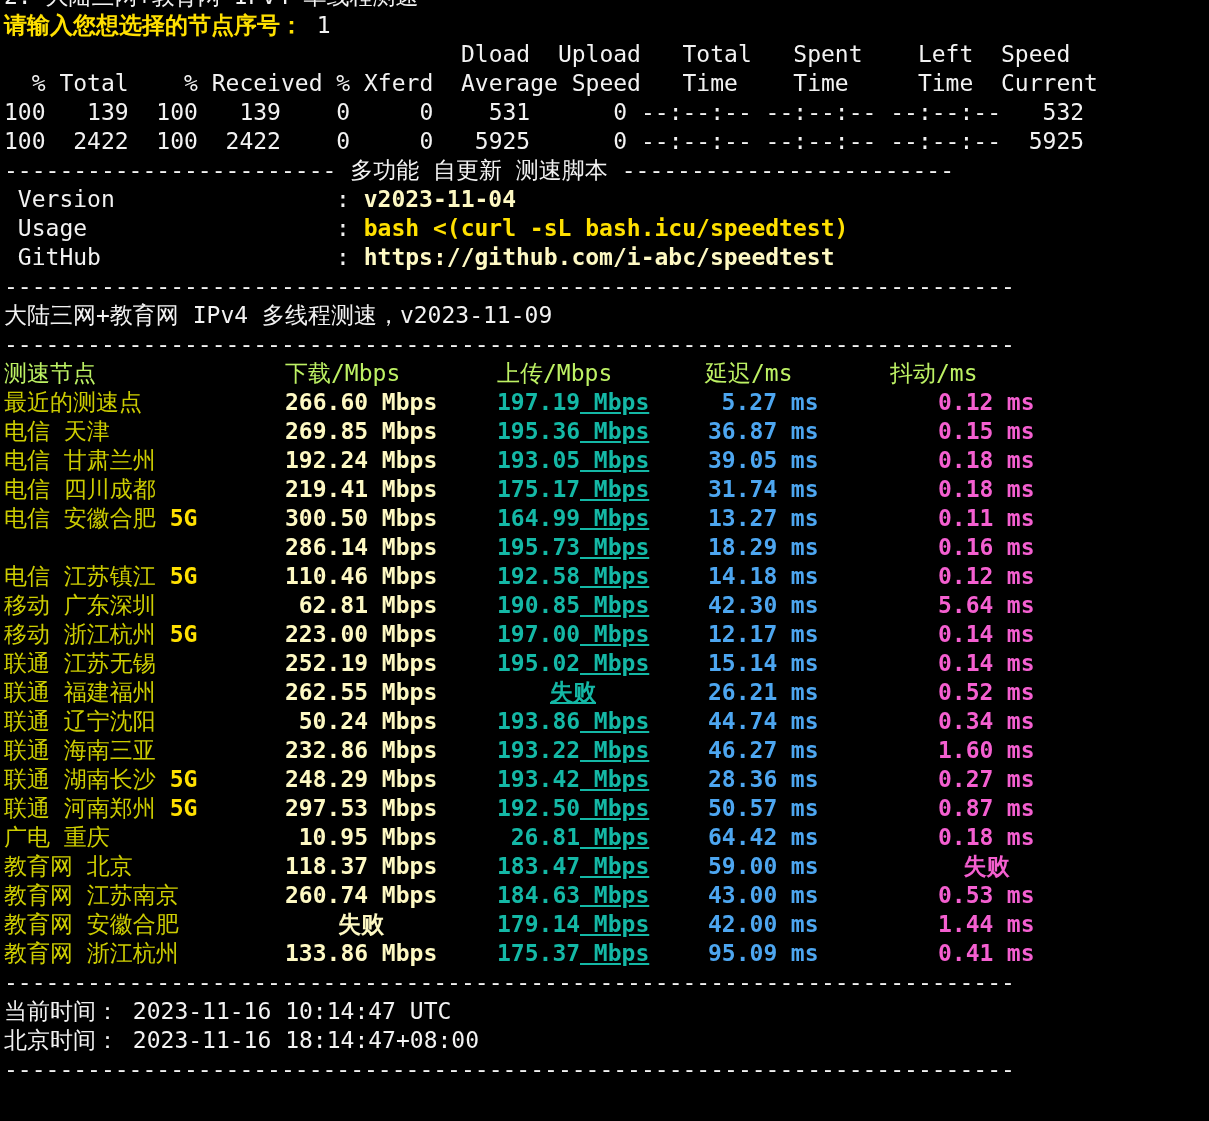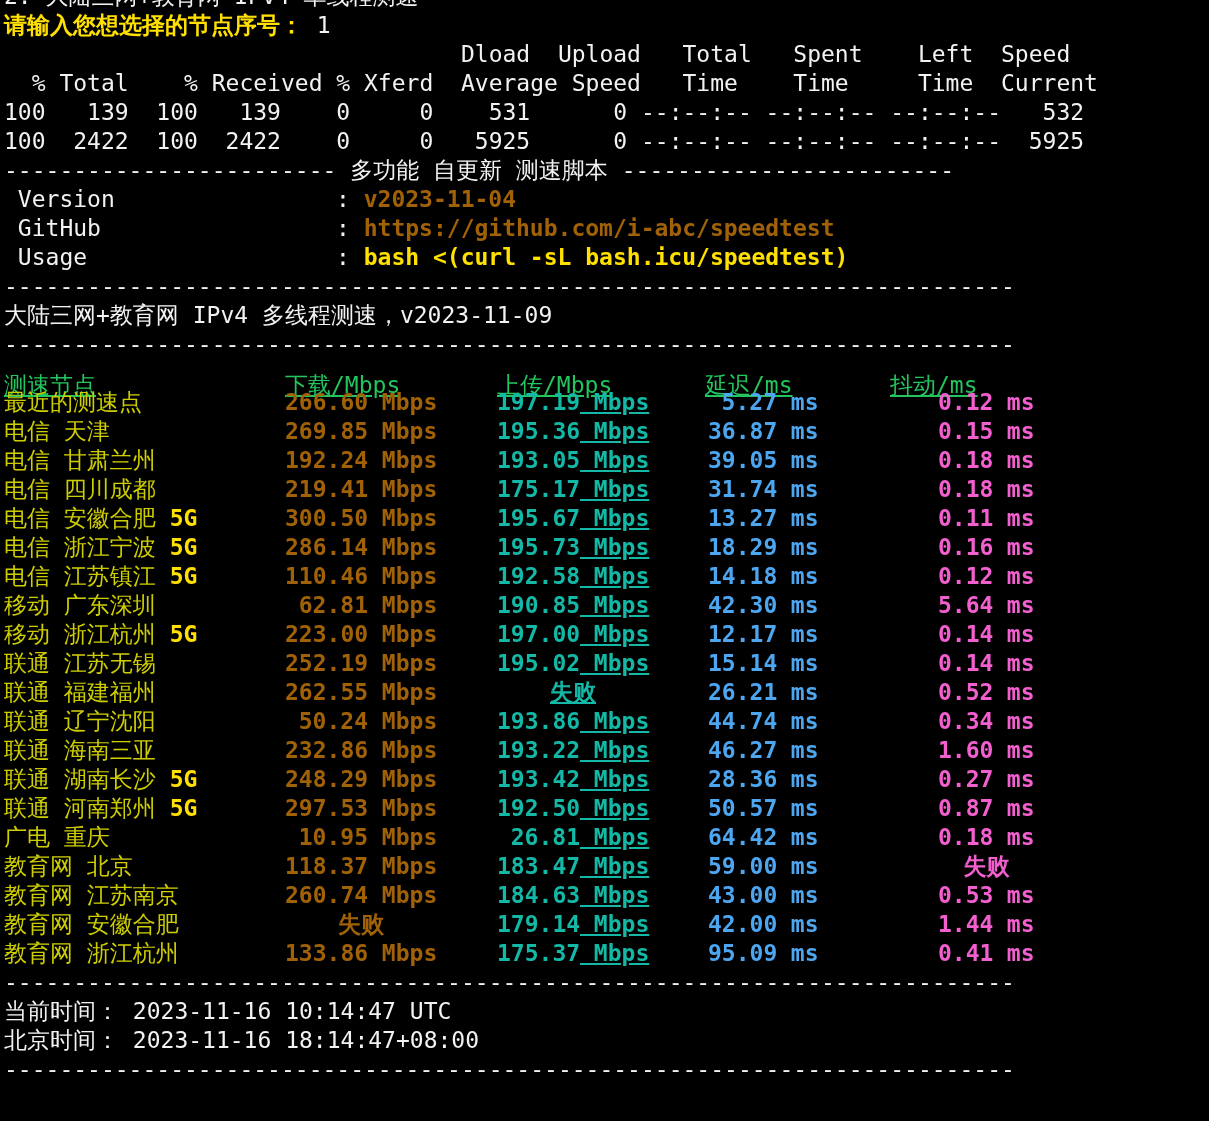--- a/index.html
+++ b/index.html
@@ -7,42 +7,42 @@
     width:1209px;height:1121px;overflow:hidden;
     font-family:"DejaVu Sans Mono", monospace;
     font-size:23px;color:#f2f2f2;
   }
   .terminal{position:relative;margin-top:-18px;padding-left:4px;width:1205px;}
   .line{height:29px;line-height:29px;white-space:pre;}
   
   .white{color:#f2f2f2;}
   .yellow{color:#cdcd00;}
   .ybright{color:#ffe000;font-weight:bold;}
-  .green{color:#a16207;font-weight:bold;}
+  .green{color:#fef9c3;font-weight:bold;}
   .cyan{color:#14b8a6;font-weight:bold;text-decoration:underline;}
   .blue{color:#4da6f0;font-weight:bold;margin-left:16px;}
   .magenta{color:#f45fd0;font-weight:bold;margin-left:48px;}
   
   .info-label{display:inline-block;width:332px;white-space:pre;}
   
   .trow{position:relative;height:29px;line-height:29px;}
   .cell{position:absolute;top:0;white-space:pre;}
   .cell-node{left:0px;}
   .tag{color:#ffe000;font-weight:bold;}
   .c-down{left:281px;width:152px;}
   .c-up{left:493px;width:152px;}
   .c-lat{left:688px;width:111px;}
   .c-jit{left:886px;width:97px;}
   .num{display:inline-block;text-align:right;}
   .w6{width:83px;text-align:right;}
   .w5{width:69px;}
   .w4{width:55px;}
   .cell.fail{text-align:center;}
   
-  .th{position:absolute;top:12px;white-space:pre;color:#22c55e;text-decoration:underline;}
+  .th{position:absolute;top:0;white-space:pre;color:#bef264;}
   .th-node{left:0px;}
   .th-down{left:281px;}
   .th-up{left:493px;text-align:center;}
   .th-lat{left:701px;}
   .th-jit{left:886px;}
 </style>
 </head>
 <body>
 
 <div class="terminal">
@@ -52,22 +52,22 @@
   <div class="line"><span class="ybright">请输入您想选择的节点序号： </span><span class="white">1</span></div>
 
   <div class="line white">                                 Dload  Upload   Total   Spent    Left  Speed</div>
   <div class="line white">  % Total    % Received % Xferd  Average Speed   Time    Time     Time  Current</div>
   <div class="line white">100   139  100   139    0     0    531      0 --:--:-- --:--:-- --:--:--   532</div>
   <div class="line white">100  2422  100  2422    0     0   5925      0 --:--:-- --:--:-- --:--:--  5925</div>
 
   <div class="line white">------------------------ 多功能 自更新 测速脚本 ------------------------</div>
 
   <div class="line"><span class="info-label white"> Version</span><span class="white">: </span><span class="green">v2023-11-04</span></div>
+  <div class="line"><span class="info-label white"> Usage</span><span class="white">: </span><span class="ybright">bash &lt;(curl -sL bash.icu/speedtest)</span></div>
   <div class="line"><span class="info-label white"> GitHub</span><span class="white">: </span><span class="green">https://github.com/i-abc/speedtest</span></div>
-  <div class="line"><span class="info-label white"> Usage</span><span class="white">: </span><span class="ybright">bash &lt;(curl -sL bash.icu/speedtest)</span></div>
 
   <div class="line white">-------------------------------------------------------------------------</div>
 
   <div class="line white">大陆三网+教育网 IPv4 多线程测速，v2023-11-09</div>
 
   <div class="line white">-------------------------------------------------------------------------</div>
 
   <div class="trow">
     <span class="th th-node">测速节点</span>
     <span class="th th-down">下载/Mbps</span>
@@ -101,26 +101,25 @@
       <div class="trow">
         <span class="cell cell-node yellow">电信 四川成都</span>
         <span class="cell c-down green"><span class="num w6">219.41</span><span> Mbps</span></span>
         <span class="cell c-up cyan"><span class="num w6">175.17</span><span> Mbps</span></span>
         <span class="cell c-lat blue"><span class="num w5">31.74</span><span> ms</span></span>
         <span class="cell c-jit magenta"><span class="num w4">0.18</span><span> ms</span></span>
       </div>
       <div class="trow">
         <span class="cell cell-node yellow">电信 安徽合肥<span class="tag"> 5G</span></span>
         <span class="cell c-down green"><span class="num w6">300.50</span><span> Mbps</span></span>
-        <span class="cell c-up cyan"><span class="num w6">195.67</span><span> Mbps</span></span>
+        <span class="cell c-up cyan"><span class="num w6">164.99</span><span> Mbps</span></span>
         <span class="cell c-lat blue"><span class="num w5">13.27</span><span> ms</span></span>
         <span class="cell c-jit magenta"><span class="num w4">0.11</span><span> ms</span></span>
       </div>
       <div class="trow">
-        <span class="cell cell-node yellow">电信 浙江宁波<span class="tag"> 5G</span></span>
         <span class="cell c-down green"><span class="num w6">286.14</span><span> Mbps</span></span>
         <span class="cell c-up cyan"><span class="num w6">195.73</span><span> Mbps</span></span>
         <span class="cell c-lat blue"><span class="num w5">18.29</span><span> ms</span></span>
         <span class="cell c-jit magenta"><span class="num w4">0.16</span><span> ms</span></span>
       </div>
       <div class="trow">
         <span class="cell cell-node yellow">电信 江苏镇江<span class="tag"> 5G</span></span>
         <span class="cell c-down green"><span class="num w6">110.46</span><span> Mbps</span></span>
         <span class="cell c-up cyan"><span class="num w6">192.58</span><span> Mbps</span></span>
         <span class="cell c-lat blue"><span class="num w5">14.18</span><span> ms</span></span>

